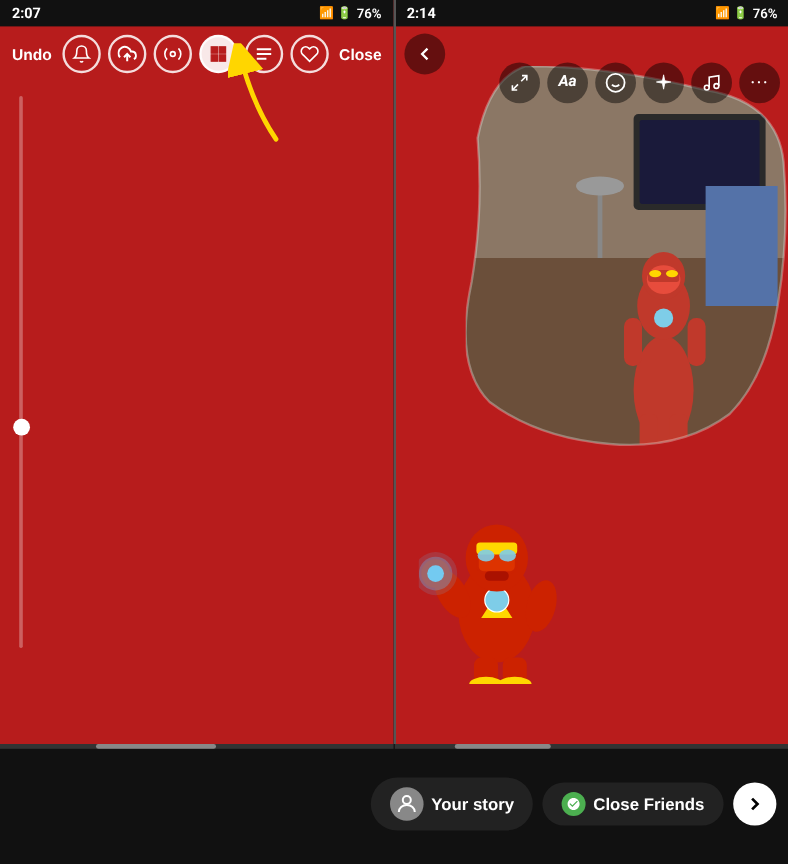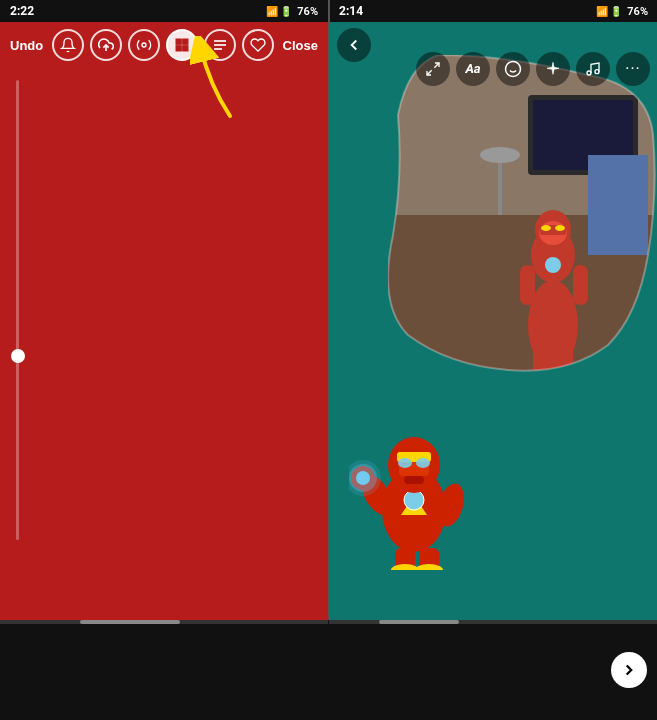--- a/index.html
+++ b/index.html
@@ -103,21 +103,21 @@
       color: #FFD600;
     }
 
     
     .right-panel {
       position: absolute;
       right: 0;
       top: 0;
       width: 329px;
       height: 620px;
-      background: #0f766e;
+      background: #b91c1c;
       overflow: hidden;
     }
 
     .right-toolbar {
       position: absolute;
       top: 22px;
       left: 0;
       right: 0;
       height: 46px;
       display: flex;
@@ -237,21 +237,21 @@
       border: none;
       font-weight: bold;
     }
   </style>
 </head>
 <body>
 
 <div class="left-panel">
 
   <div style="position:absolute;top:0;left:0;right:0;height:22px;background:#111;display:flex;align-items:center;justify-content:space-between;padding:0 10px;z-index:10;">
-    <span style="color:#fff;font-size:12px;font-weight:700;">2:22</span>
+    <span style="color:#fff;font-size:12px;font-weight:700;">2:07</span>
     <div style="display:flex;align-items:center;gap:4px;">
       <span style="color:#fff;font-size:10px;">📶 🔋</span>
       <span style="color:#fff;font-size:11px;font-weight:600;">76%</span>
     </div>
   </div>
 
   <div class="left-toolbar">
     <button class="toolbar-btn">Undo</button>
     <div class="toolbar-icons">
       <div class="icon-circle" title="Bell">
@@ -447,21 +447,38 @@
       <ellipse cx="80" cy="170" rx="14" ry="6" fill="#FFD700"></ellipse>
 
       <circle cx="14" cy="78" r="14" fill="rgba(100,200,255,0.3)"></circle>
       <circle cx="14" cy="78" r="18" fill="rgba(100,200,255,0.15)"></circle>
     </svg>
   </div>
 
 </div>
 
 <div class="bottom-bar" style="top:620px;height:100px;">
-
+  <button class="story-btn">
+    <div class="avatar-circle">
+      <svg width="20" height="20" viewBox="0 0 24 24" fill="none" stroke="#fff" stroke-width="2">
+          <circle cx="12" cy="8" r="4"></circle>
+          <path d="M4 20c0-4 3.6-7 8-7s8 3 8 7"></path>
+        </svg>
+    </div>
+    <span>Your story</span>
+  </button>
+
+  <button class="close-friends-btn">
+    <div class="green-dot">
+      <svg width="12" height="12" viewBox="0 0 24 24" fill="white">
+          <path d="M12 2C6.48 2 2 6.48 2 12s4.48 10 10 10 10-4.48 10-10S17.52 2 12 2zm-2 15l-5-5 1.41-1.41L10 14.17l7.59-7.59L19 8l-9 9z"></path>
+        </svg>
+    </div>
+    <span>Close Friends</span>
+  </button>
 
   <button class="next-btn">
     <svg width="18" height="18" viewBox="0 0 24 24" fill="none" stroke="#000" stroke-width="3">
         <polyline points="9 18 15 12 9 6"></polyline>
       </svg>
   </button>
 </div>
 
 <div style="position:absolute;top:620px;left:0;width:328px;height:4px;background:#333;">
   <div style="width:100px;height:4px;background:#888;border-radius:2px;margin-left:80px;"></div>

